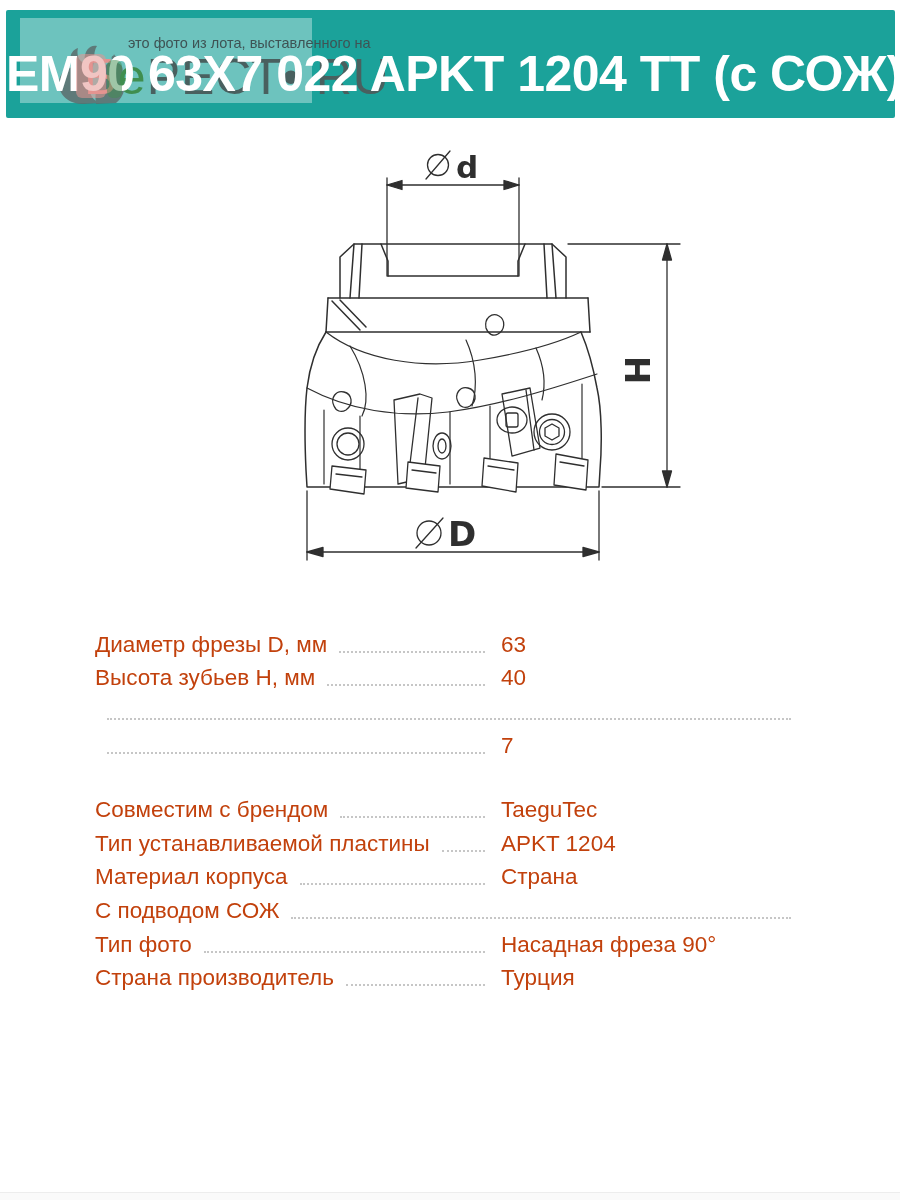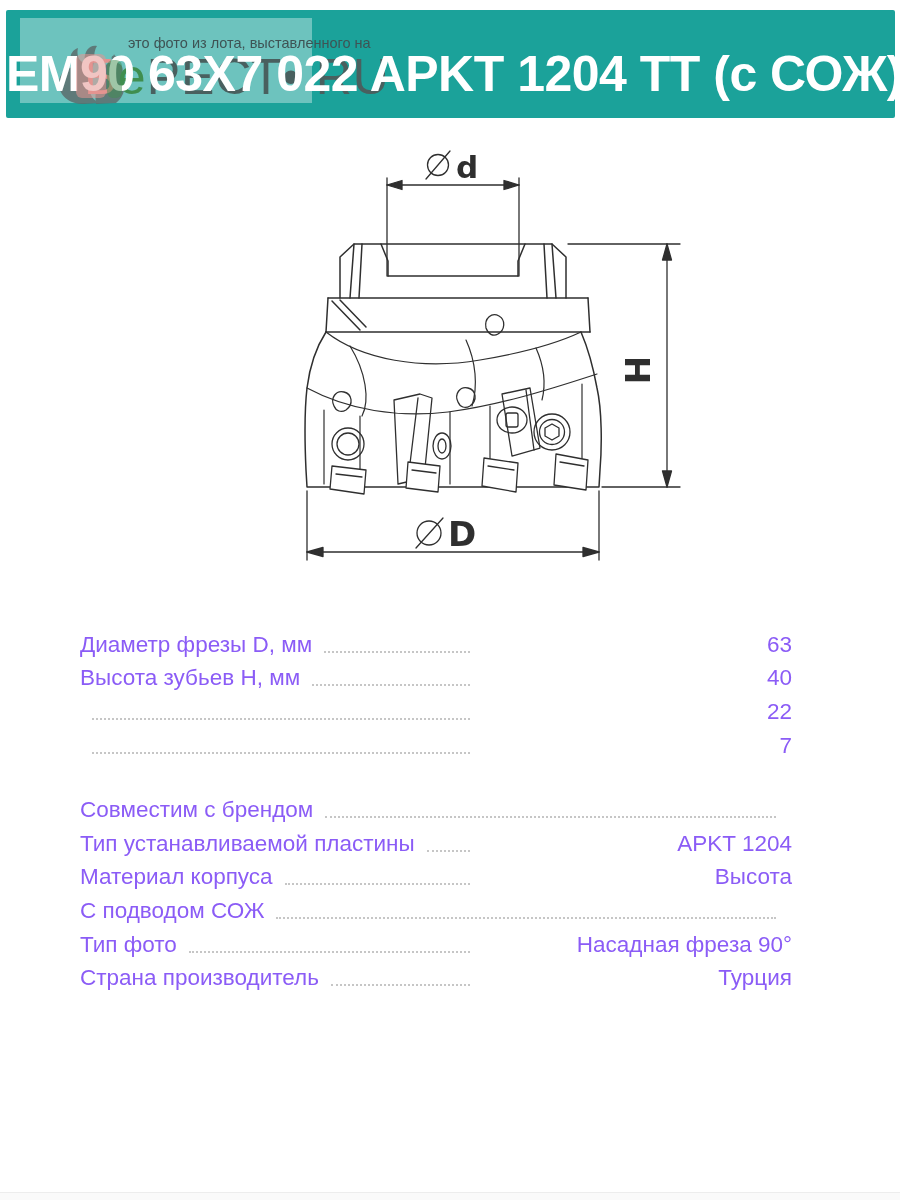--- a/index.html
+++ b/index.html
@@ -33,29 +33,29 @@
     color:#ffffff;font-size:50px;font-weight:700;letter-spacing:-0.5px;
     white-space:nowrap;line-height:48px;
   }
   .ghost{position:absolute;border-radius:6px;pointer-events:none;}
   .ghost-salmon{left:70px;top:44px;width:30px;height:44px;background:rgba(230,150,145,0.55);}
   .ghost-green{left:101px;top:50px;width:15px;height:38px;background:rgba(63,142,79,0.50);}
   
   .drawing{position:absolute;left:290px;top:148px;width:420px;height:430px;}
   .drawing svg{display:block;}
   
-  .specs{position:absolute;left:80px;top:628px;width:712px;color:#8b5cf6;}
+  .specs{position:absolute;left:95px;top:628px;width:712px;color:#c2410c;}
   .spec-row{display:flex;align-items:center;height:33.6px;font-size:22.5px;}
   .spec-label{white-space:nowrap;}
   .spec-leader{
     flex:1;min-width:28px;height:0;
     border-bottom:2px dotted #C6C6C6;
     margin:0 16px 0 12px;transform:translateY(7px);
   }
-  .spec-value{width:306px;flex:none;white-space:nowrap;text-align:right;}
+  .spec-value{width:306px;flex:none;white-space:nowrap;}
   .group-gap{height:31px;}
   
   .bottom-strip{
     position:absolute;left:0;right:0;bottom:0;height:7px;
     background:#FAFAFA;border-top:1px solid #EDEDED;
   }
 </style>
 </head>
 <body>
 
@@ -192,42 +192,42 @@
         <span class="spec-leader"></span>
         <span class="spec-value">63</span>
       </div>
       <div class="spec-row">
         <span class="spec-label">Высота зубьев H, мм</span>
         <span class="spec-leader"></span>
         <span class="spec-value">40</span>
       </div>
       <div class="spec-row">
         <span class="spec-leader"></span>
-        <span class="spec-value">22</span>
       </div>
       <div class="spec-row">
         <span class="spec-leader"></span>
         <span class="spec-value">7</span>
       </div>
     </div>
   <div class="group-gap"></div>
   <div id="spec-group-2">
       <div class="spec-row">
         <span class="spec-label">Совместим с брендом</span>
         <span class="spec-leader"></span>
+        <span class="spec-value">TaeguTec</span>
       </div>
       <div class="spec-row">
         <span class="spec-label">Тип устанавливаемой пластины</span>
         <span class="spec-leader"></span>
         <span class="spec-value">APKT 1204</span>
       </div>
       <div class="spec-row">
         <span class="spec-label">Материал корпуса</span>
         <span class="spec-leader"></span>
-        <span class="spec-value">Высота</span>
+        <span class="spec-value">Страна</span>
       </div>
       <div class="spec-row">
         <span class="spec-label">С подводом СОЖ</span>
         <span class="spec-leader"></span>
       </div>
       <div class="spec-row">
         <span class="spec-label">Тип фото</span>
         <span class="spec-leader"></span>
         <span class="spec-value">Насадная фреза 90°</span>
       </div>

